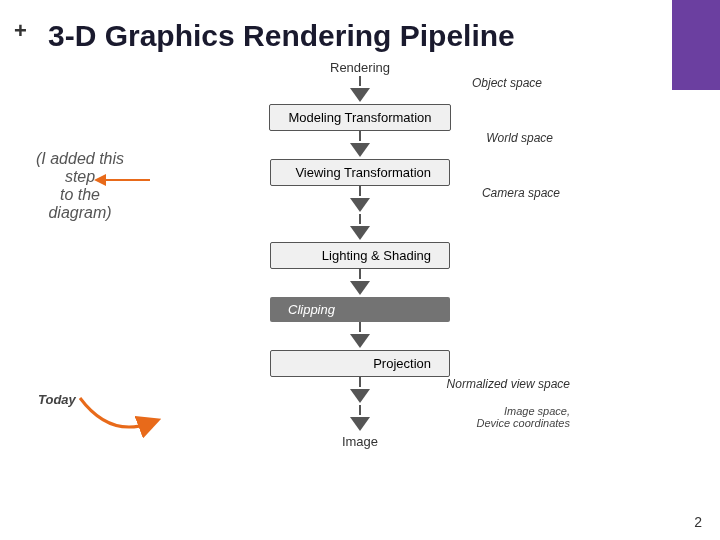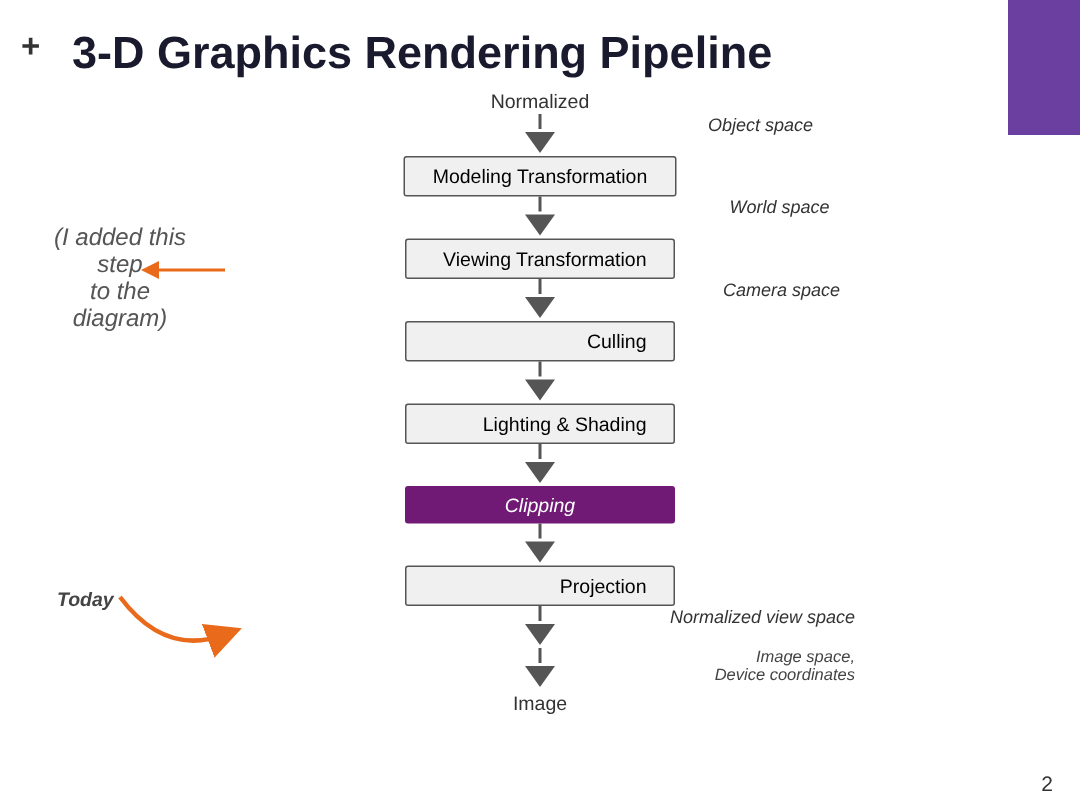--- a/index.html
+++ b/index.html
@@ -98,23 +98,22 @@
       border: 1.5px solid #555;
       background: #f0f0f0;
       text-align: right;
       font-size: 13px;
       min-width: 180px;
       border-radius: 2px;
     }
 
     .box-orange {
       padding: 5px 18px;
-      background: #701a75;
+      background: #737373;
       color: #fff;
-      text-align: center;
       font-size: 13px;
       min-width: 180px;
       border-radius: 2px;
       font-style: italic;
     }
 
     
     .note-text {
       font-size: 11px;
       color: #444;
@@ -174,21 +173,21 @@
       <path d="M 10,10 Q 40,50 80,35" stroke="#e86a1a" stroke-width="3" fill="none" marker-end="url(#ah2)"></path>
       <defs>
         <marker id="ah2" markerWidth="8" markerHeight="8" refX="4" refY="4" orient="auto">
           <path d="M0,0 L8,4 L0,8 Z" fill="#e86a1a"></path>
         </marker>
       </defs>
     </svg>
 
     <div class="pipeline" style="width: 420px; position: relative;">
 
-      <div style="font-size:13px; color:#333; margin-bottom:1px;">Normalized</div>
+      <div style="font-size:13px; color:#333; margin-bottom:1px;">Rendering</div>
 
       <div style="position:relative; width:100%;">
         <div style="display:flex; flex-direction:column; align-items:center;">
           <div class="connector"></div>
           <div class="arrow-down"></div>
         </div>
         <div class="side-label" style="right: 28px; top: 0px; font-size:12px; font-style:italic;">Object space</div>
       </div>
 
       <div class="box">Modeling Transformation</div>
@@ -204,21 +203,20 @@
       <div class="box">Viewing Transformation</div>
 
       <div style="position:relative; width:100%;">
         <div style="display:flex; flex-direction:column; align-items:center;">
           <div class="connector"></div>
           <div class="arrow-down"></div>
         </div>
         <div class="side-label" style="right: 10px; top: 0px; font-size:12px; font-style:italic;">Camera space</div>
       </div>
 
-      <div class="box">Culling</div>
 
       <div style="display:flex; flex-direction:column; align-items:center;">
         <div class="connector"></div>
         <div class="arrow-down"></div>
       </div>
 
       <div class="box">Lighting &amp; Shading</div>
 
       <div style="display:flex; flex-direction:column; align-items:center;">
         <div class="connector"></div>

